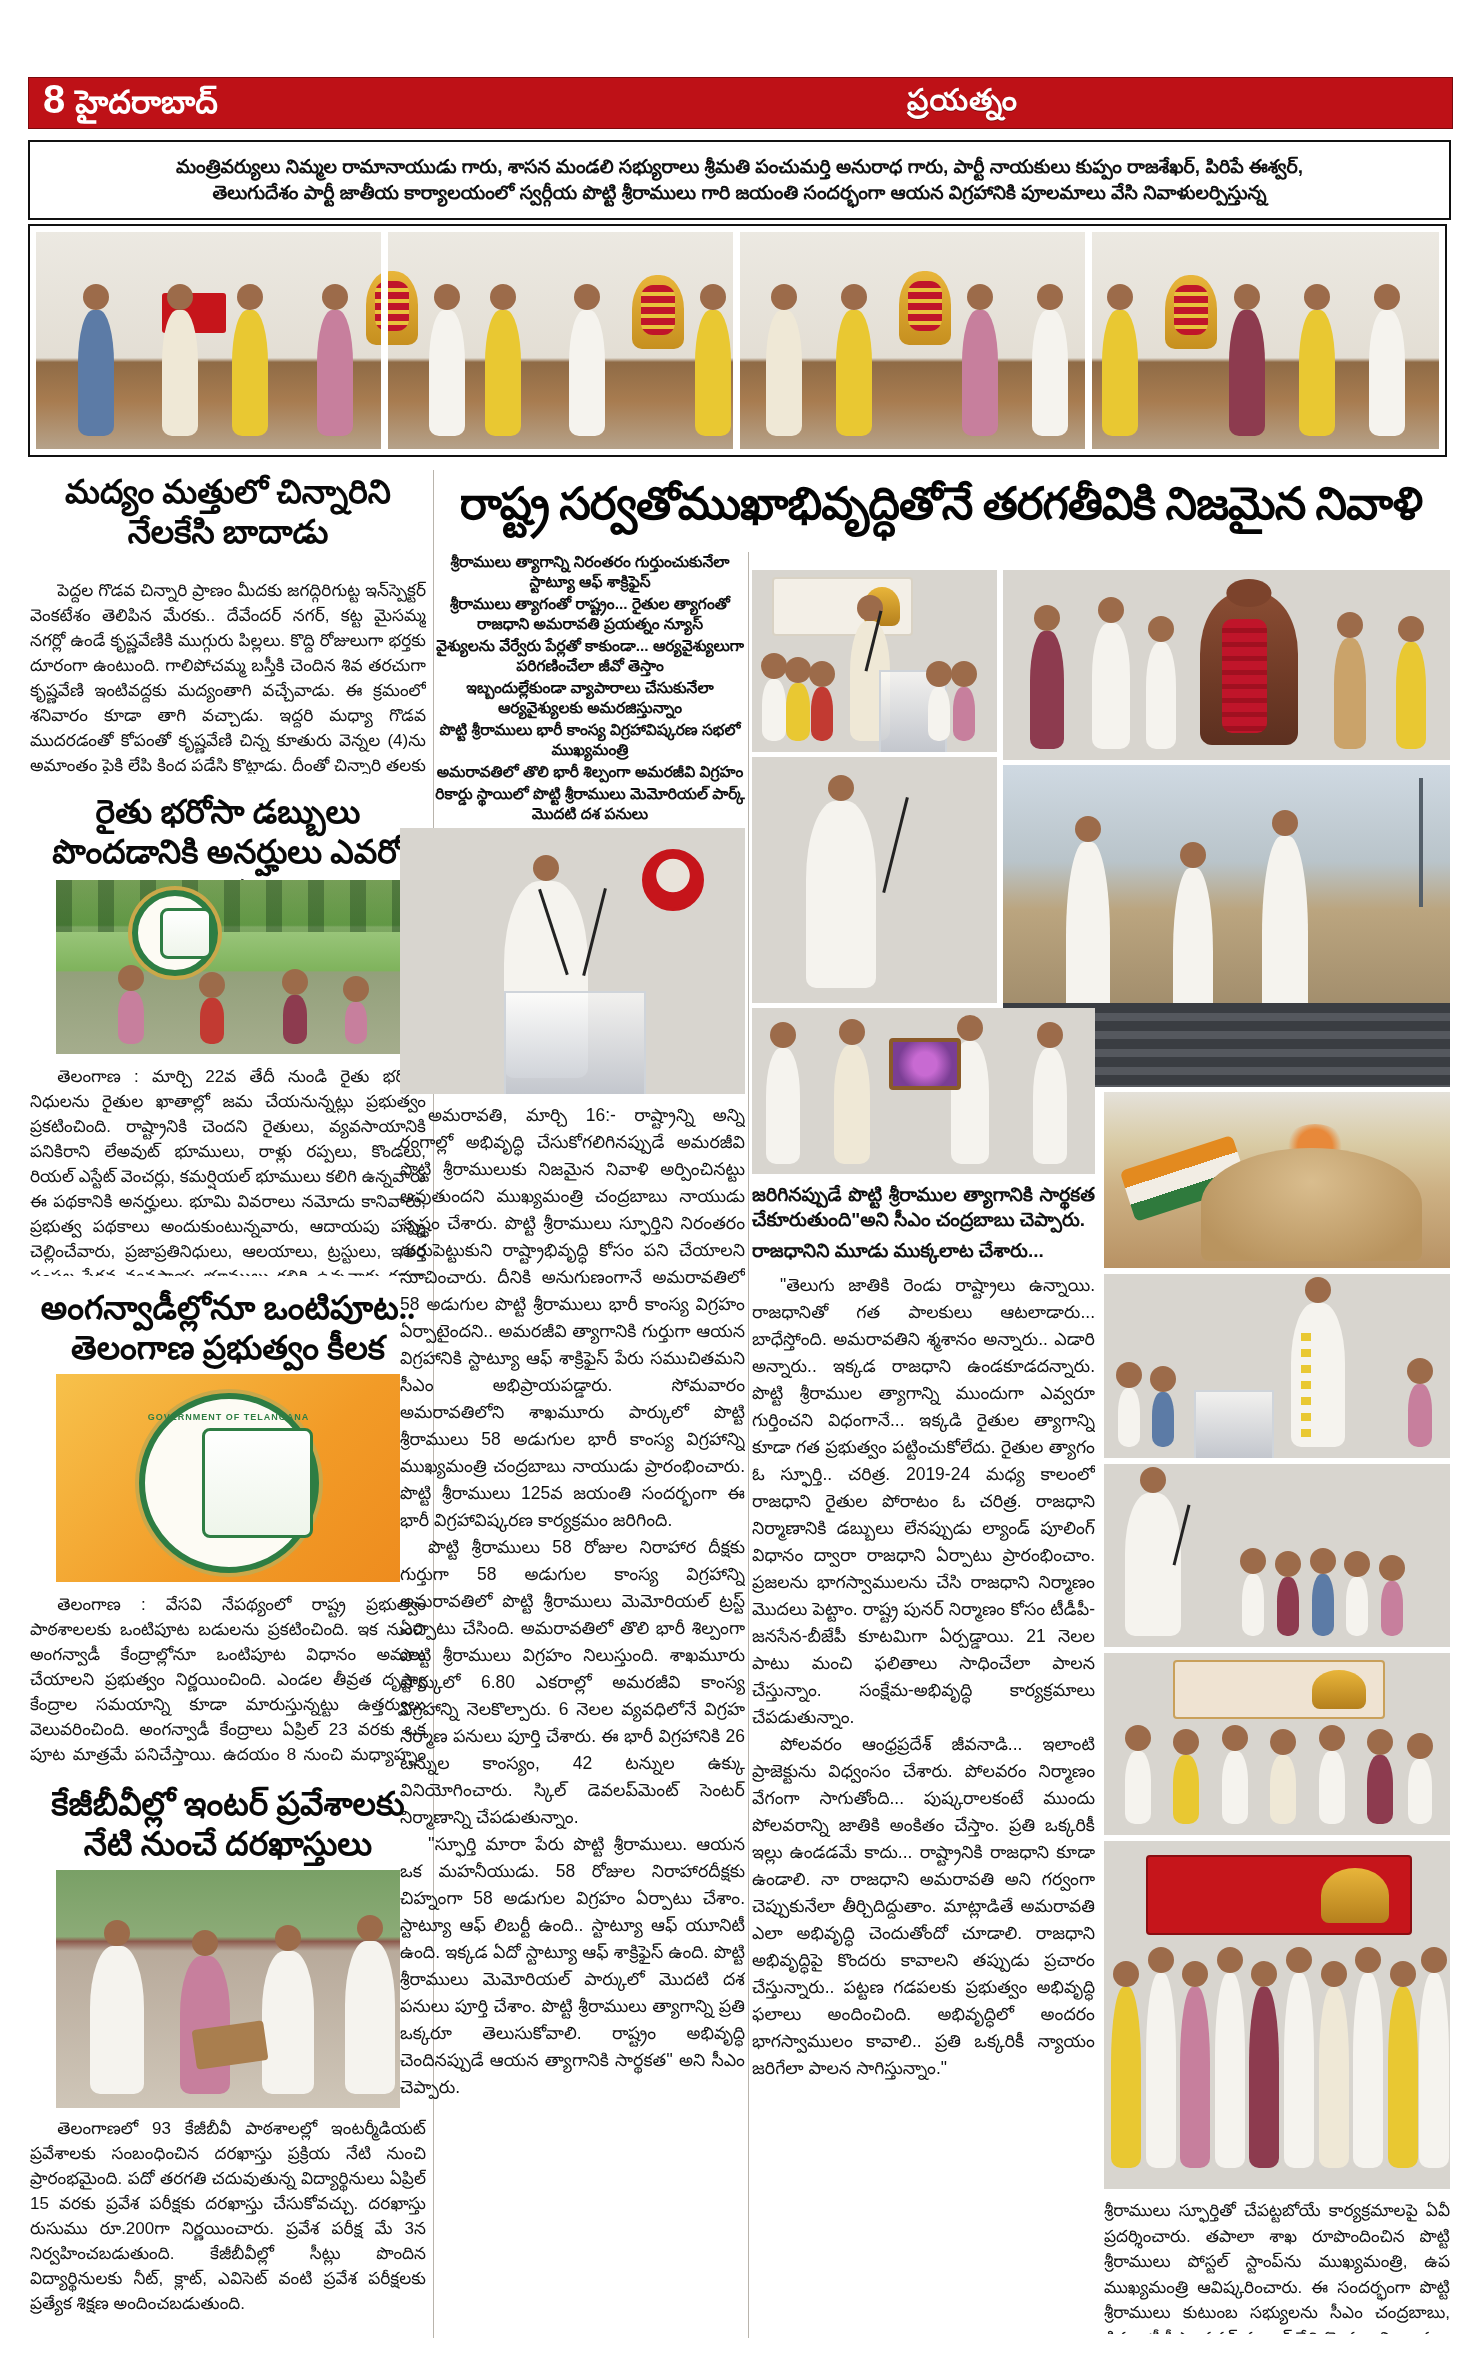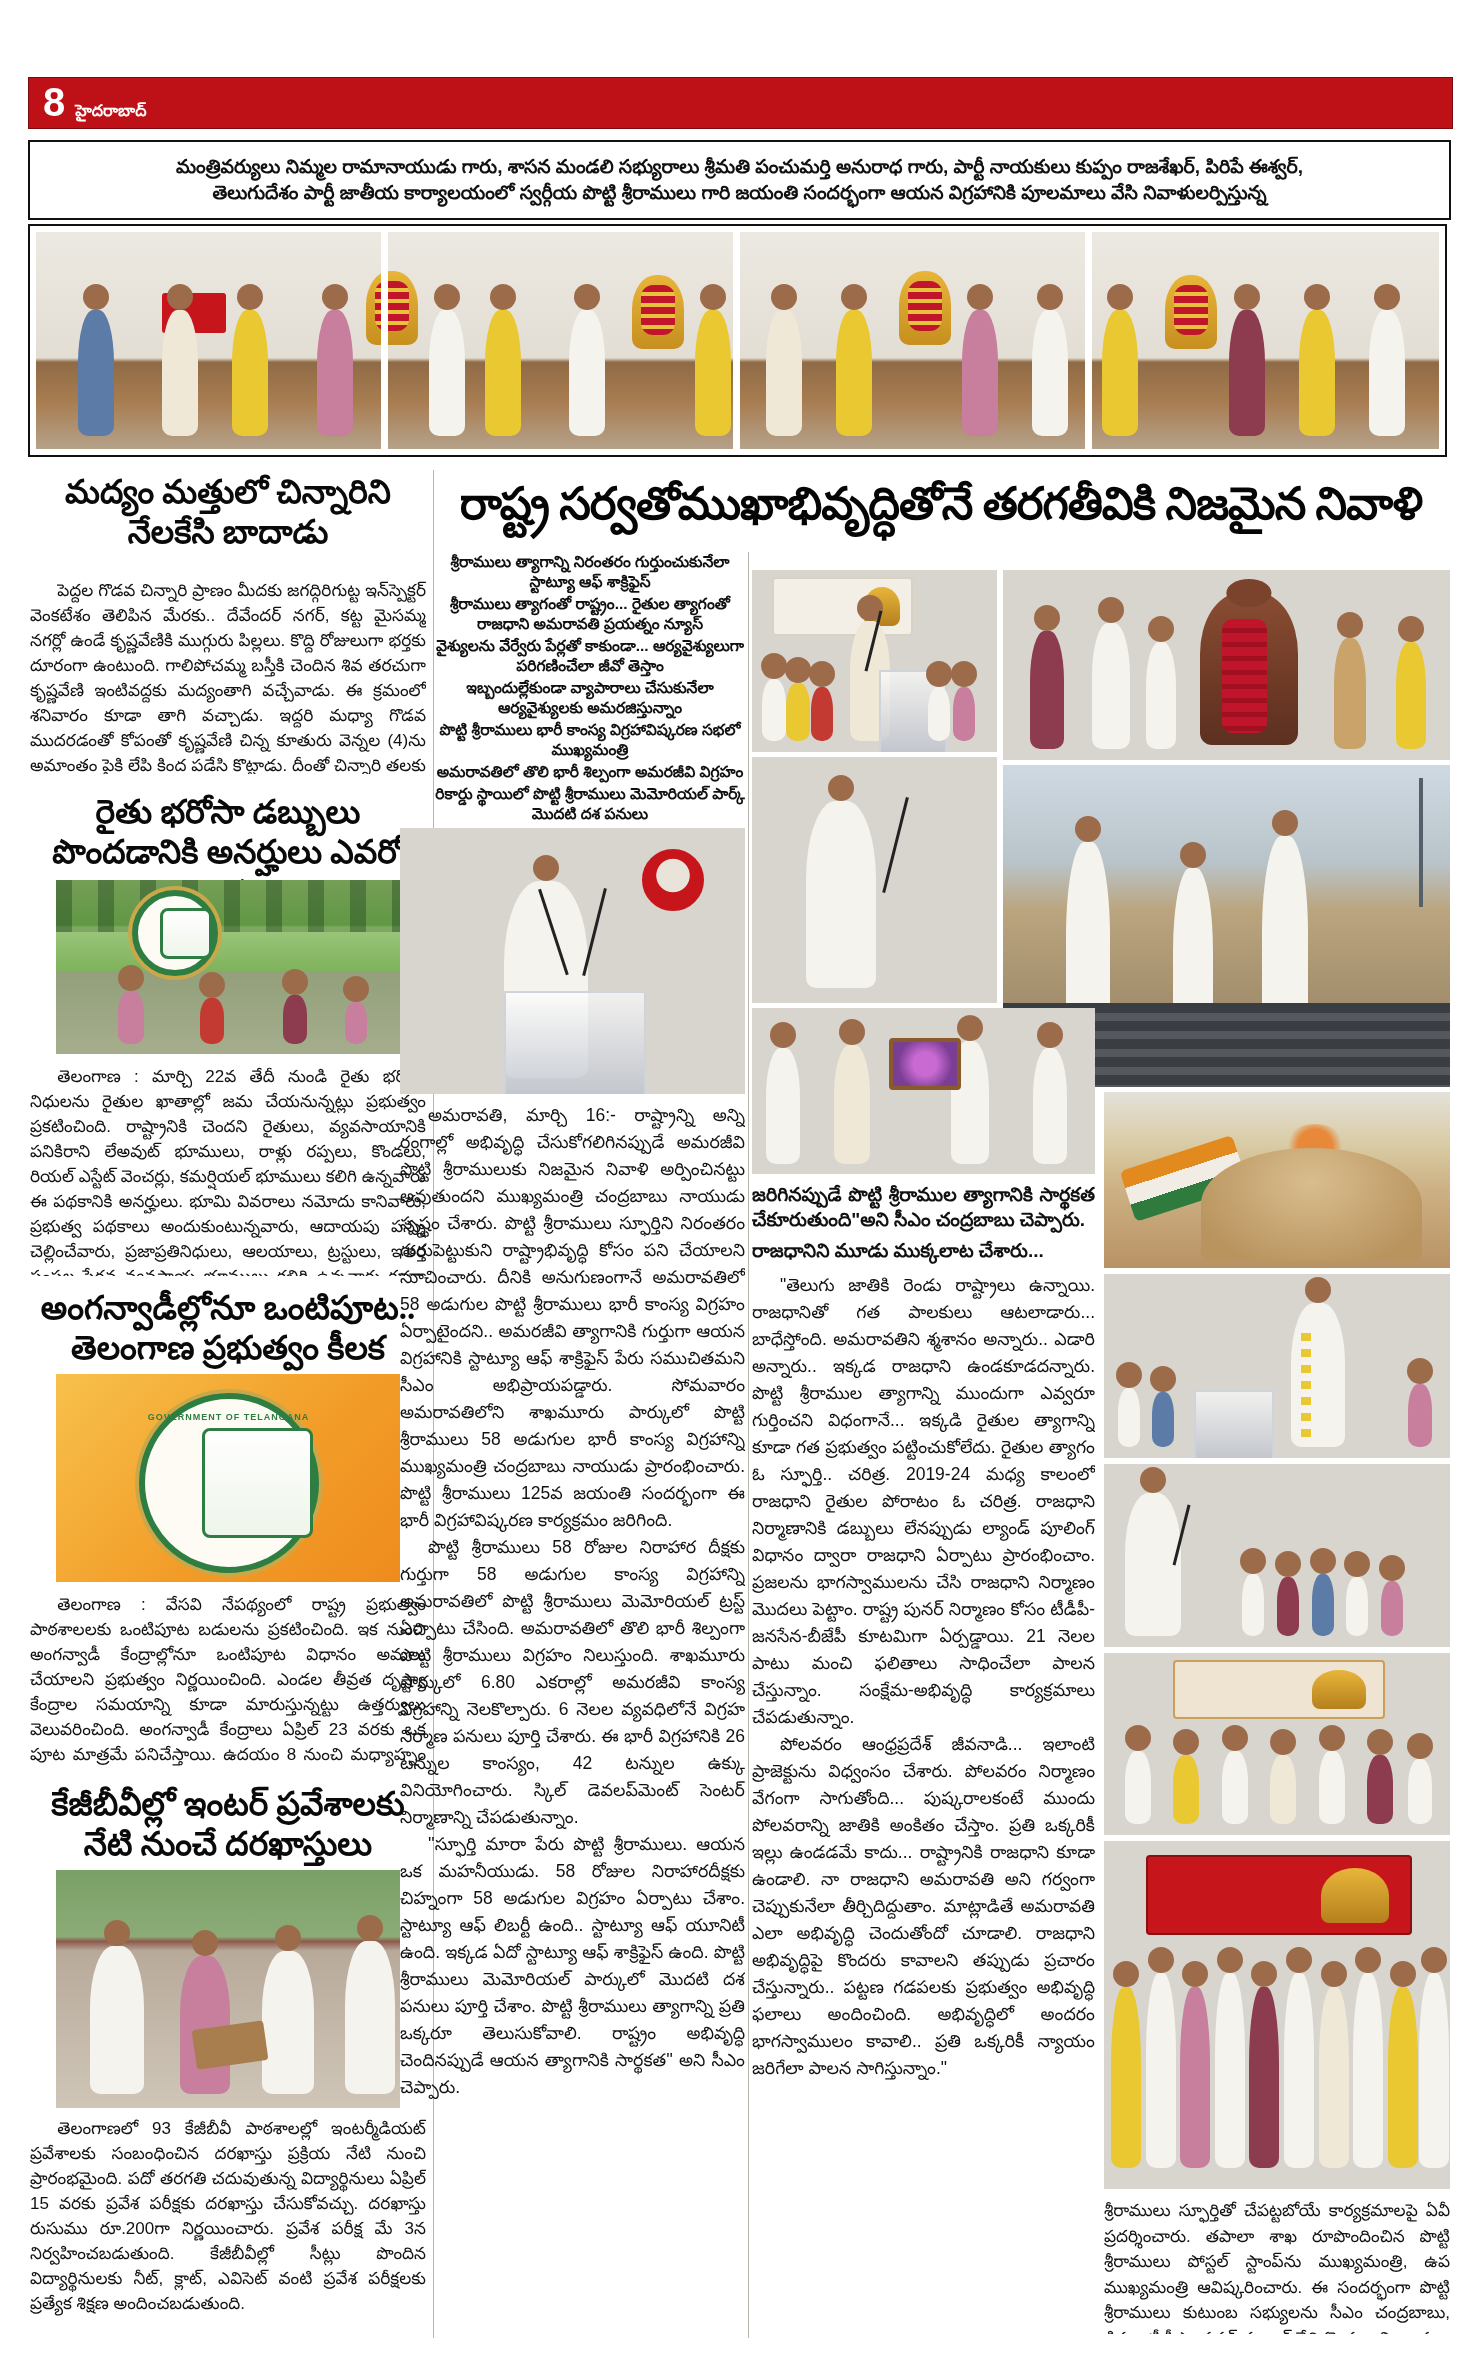--- a/index.html
+++ b/index.html
@@ -5,21 +5,21 @@
   html,body{margin:0;padding:0;}
   body{width:1479px;height:2364px;position:relative;background:#ffffff;
        font-family:"Liberation Sans","DejaVu Sans",sans-serif;color:#111;}
   .abs{position:absolute;}
 
   
   .masthead{left:28px;top:77px;width:1423px;height:50px;background:#bE1117;
     border:1px solid #7a0a0d;display:flex;align-items:center;color:#fff;}
   .mh-left{display:flex;align-items:baseline;gap:10px;padding-left:14px;width:430px;}
   .mh-num{font-size:40px;font-weight:bold;line-height:1;}
-  .mh-city{font-size:16px;font-weight:bold;}
+  .mh-city{font-size:32px;font-weight:bold;}
   .mh-title{flex:1;text-align:center;font-size:30px;font-weight:bold;letter-spacing:1px;
     text-shadow:0 1px 0 #7a0a0d;}
   .mh-date{width:430px;text-align:right;padding-right:16px;font-size:28px;font-weight:bold;}
 
   
   .lead-caption{left:28px;top:140px;width:1419px;height:76px;border:2px solid #111;
     display:flex;flex-direction:column;justify-content:center;gap:2px;background:#fff;}
   .lead-caption p{margin:0;text-align:center;font-size:19px;font-weight:bold;line-height:24px;}
 
   
@@ -96,20 +96,21 @@
   .tailtext{font-size:17px;line-height:25.5px;text-align:justify;overflow:hidden;}
 </style>
 </head>
 <body>
 
 <div class="abs masthead">
   <div class="mh-left">
     <span class="mh-num">8</span>
     <span class="mh-city">హైదరాబాద్</span>
   </div>
+  <div class="mh-title">ప్రయత్నం</div>
 </div>
 
 <div class="abs lead-caption">
   <p>మంత్రివర్యులు నిమ్మల రామానాయుడు గారు, శాసన మండలి సభ్యురాలు శ్రీమతి పంచుమర్తి అనురాధ గారు, పార్టీ నాయకులు కుప్పం రాజశేఖర్, పిరిపే ఈశ్వర్,</p>
   <p>తెలుగుదేశం పార్టీ జాతీయ కార్యాలయంలో స్వర్గీయ పొట్టి శ్రీరాములు గారి జయంతి సందర్భంగా ఆయన విగ్రహానికి పూలమాలు వేసి నివాళులర్పిస్తున్న</p>
 </div>
 
 <div class="abs strip-box">
   <div class="strip">
     <div class="redbox" style="left:9%;top:28%;"></div>

